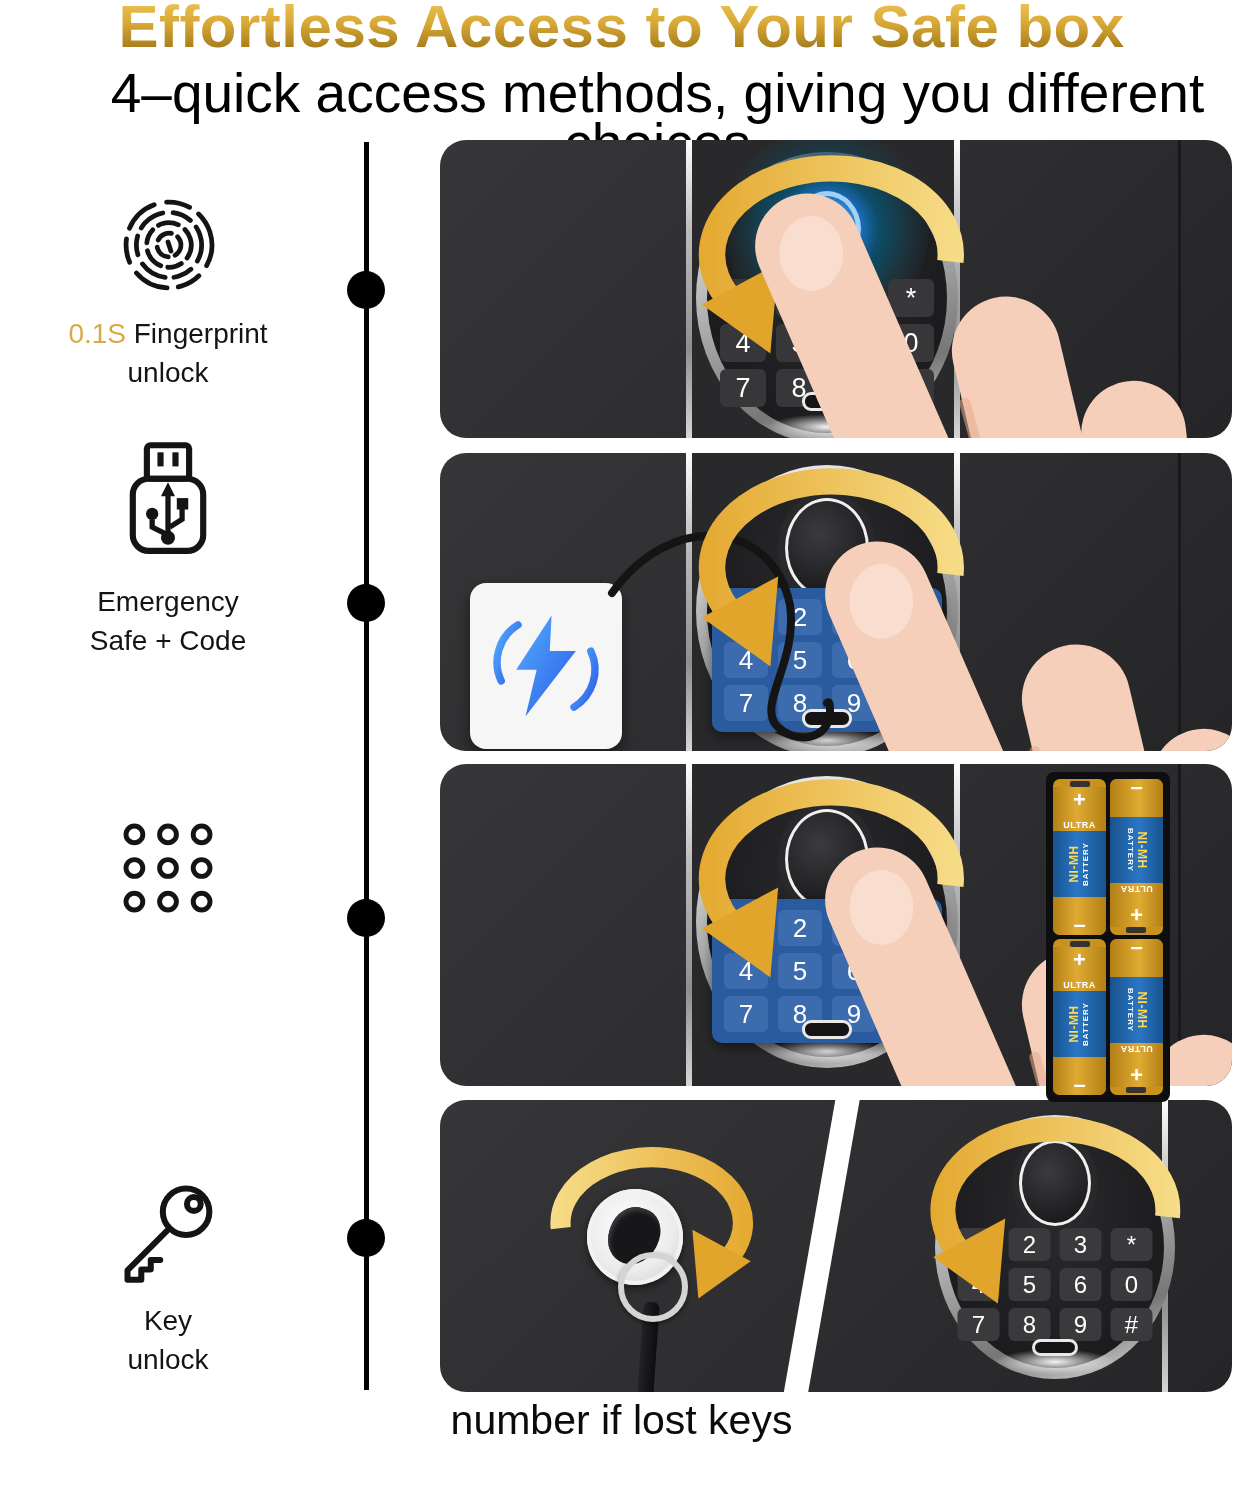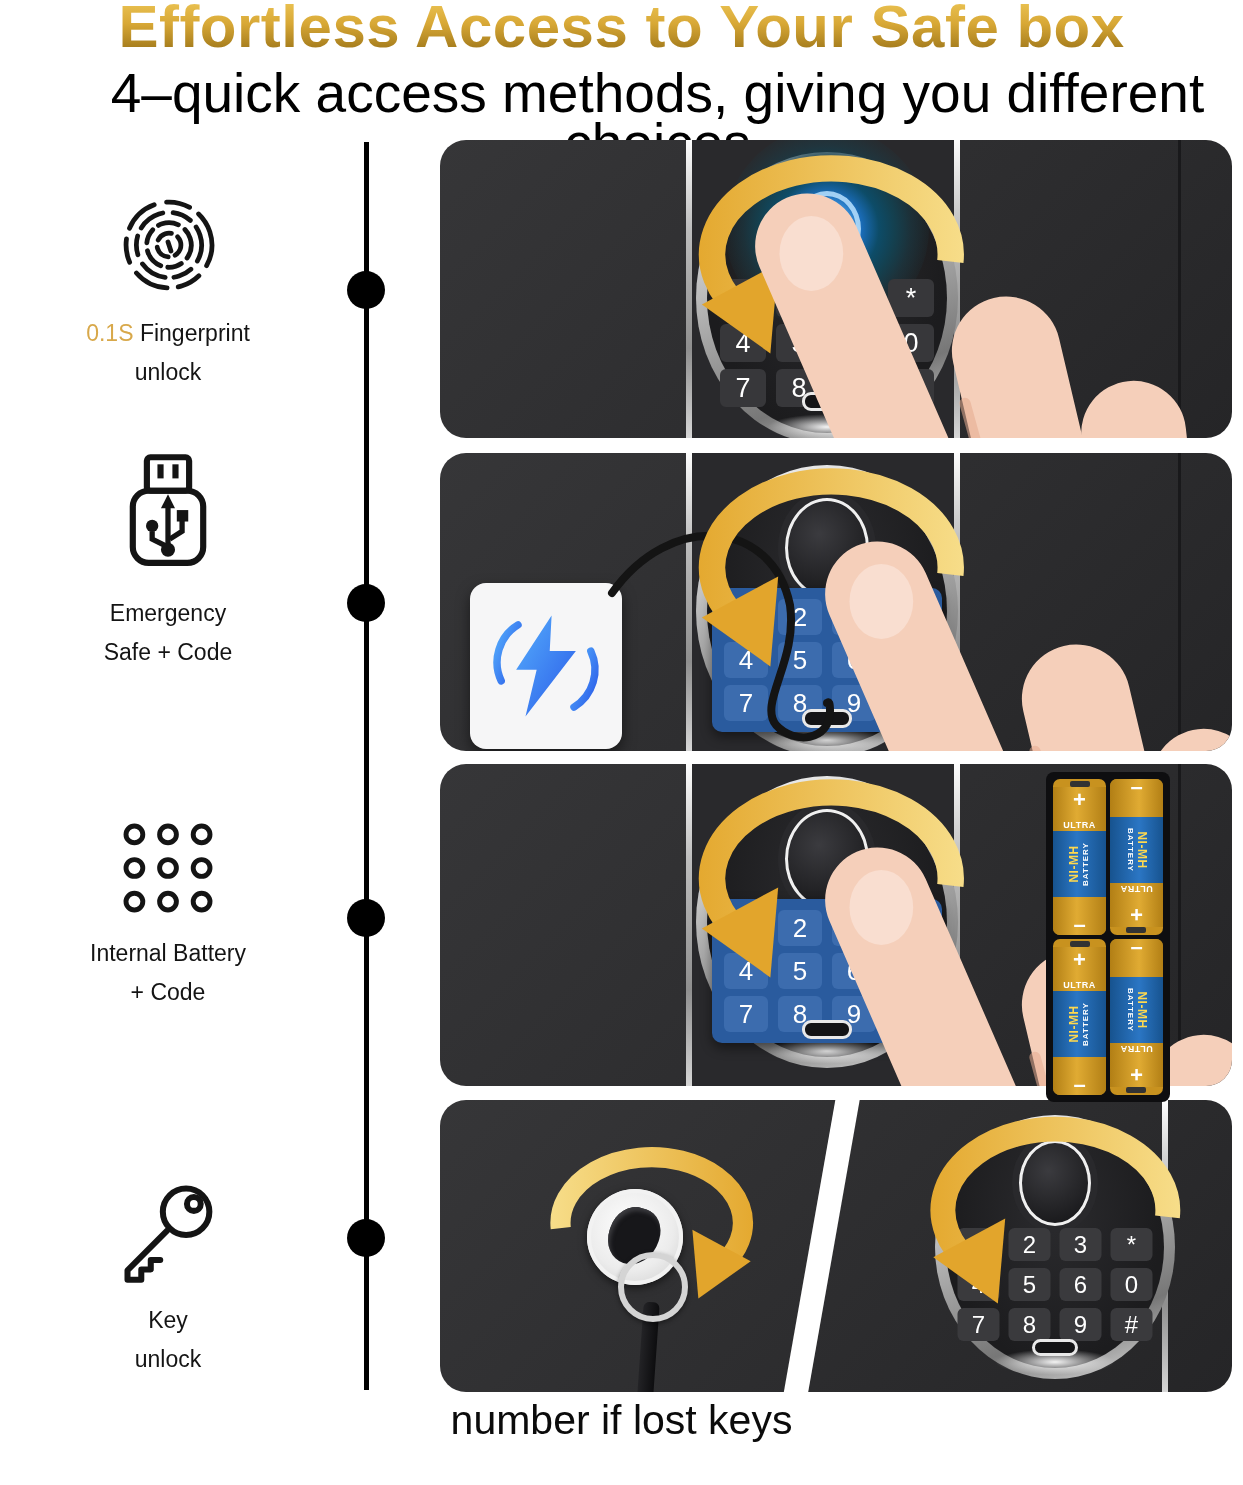--- a/index.html
+++ b/index.html
@@ -14,21 +14,21 @@
   .subtitle{position:absolute;top:68px;left:0;width:100%;text-align:center;
             font-size:55px;font-weight:500;color:#000000;line-height:50px;padding-left:36px;}
 
   
   .timeline{position:absolute;left:364px;top:142px;width:5px;height:1248px;background:#000;}
   .tdot{position:absolute;left:347px;width:38px;height:38px;border-radius:50%;background:#000;}
 
   
   .method{position:absolute;left:0;width:336px;text-align:center;color:#141414;}
   .method .icon{display:block;margin:0 auto 10px auto;}
-  .method .lbl{font-size:23px;line-height:39px;font-weight:500;}
+  .method .lbl{font-size:28px;line-height:39px;font-weight:500;}
   .gold{color:#d8a84a;}
 
   
   .panel{position:absolute;left:440px;width:792px;background:linear-gradient(135deg,#363638 0%,#2d2d2f 55%,#252527 100%);
          border-radius:26px;overflow:hidden;}
   .strip{position:absolute;left:251px;top:0;width:264px;height:100%;background:#29292c;}
   .seam{position:absolute;top:0;width:6px;height:100%;
         background:linear-gradient(180deg,#fdfdfd,#bdbdbd 30%,#8f8f8f 70%,#d6d6d6);}
   .edge{position:absolute;top:0;width:3px;height:100%;background:#19191b;}
 
@@ -176,21 +176,21 @@
         <line x1="67" y1="78" x2="67" y2="90"></line>
       </g>
     </svg>
     <div class="lbl">
       <span class="gold">0.1S</span>
       <span>Fingerprint</span><br>
       <span>unlock</span>
     </div>
   </div>
 
-  <div class="method" style="top:452px">
+  <div class="method" style="top:440px">
     <svg class="icon" width="106" height="132" viewBox="0 0 120 150">
       <g fill="none" stroke="#141414" stroke-width="7" stroke-linejoin="round">
         <rect x="36" y="6" width="48" height="38" rx="4"></rect>
         <rect x="20" y="44" width="80" height="82" rx="18"></rect>
       </g>
       <rect x="48" y="14" width="7" height="16" fill="#141414"></rect>
       <rect x="65" y="14" width="7" height="16" fill="#141414"></rect>
       <g stroke="#141414" stroke-width="6" fill="none">
         <line x1="60" y1="62" x2="60" y2="106"></line>
         <path d="M42 90 L42 99 L58 107"></path>
@@ -214,24 +214,20 @@
           <circle cx="80" cy="32" r="12"></circle>
           <circle cx="128" cy="32" r="12"></circle>
         <circle cx="32" cy="80" r="12"></circle>
           <circle cx="80" cy="80" r="12"></circle>
           <circle cx="128" cy="80" r="12"></circle>
         <circle cx="32" cy="128" r="12"></circle>
           <circle cx="80" cy="128" r="12"></circle>
           <circle cx="128" cy="128" r="12"></circle>
       </g>
     </svg>
-    <div class="lbl">
-      <span>Internal Battery</span><br>
-      <span>+ Code</span>
-    </div>
   </div>
 
   <div class="method" style="top:1179px">
     <svg class="icon" width="112" height="112" viewBox="0 0 130 130">
       <g fill="none" stroke="#141414" stroke-width="7" stroke-linejoin="round" stroke-linecap="round">
         <circle cx="86" cy="38" r="27"></circle>
         <circle cx="95" cy="29" r="8"></circle>
         <path d="M64 60 L18 106 L18 117 L34 117 L34 105 L45 105 L45 94 L56 94"></path>
       </g>
     </svg>

